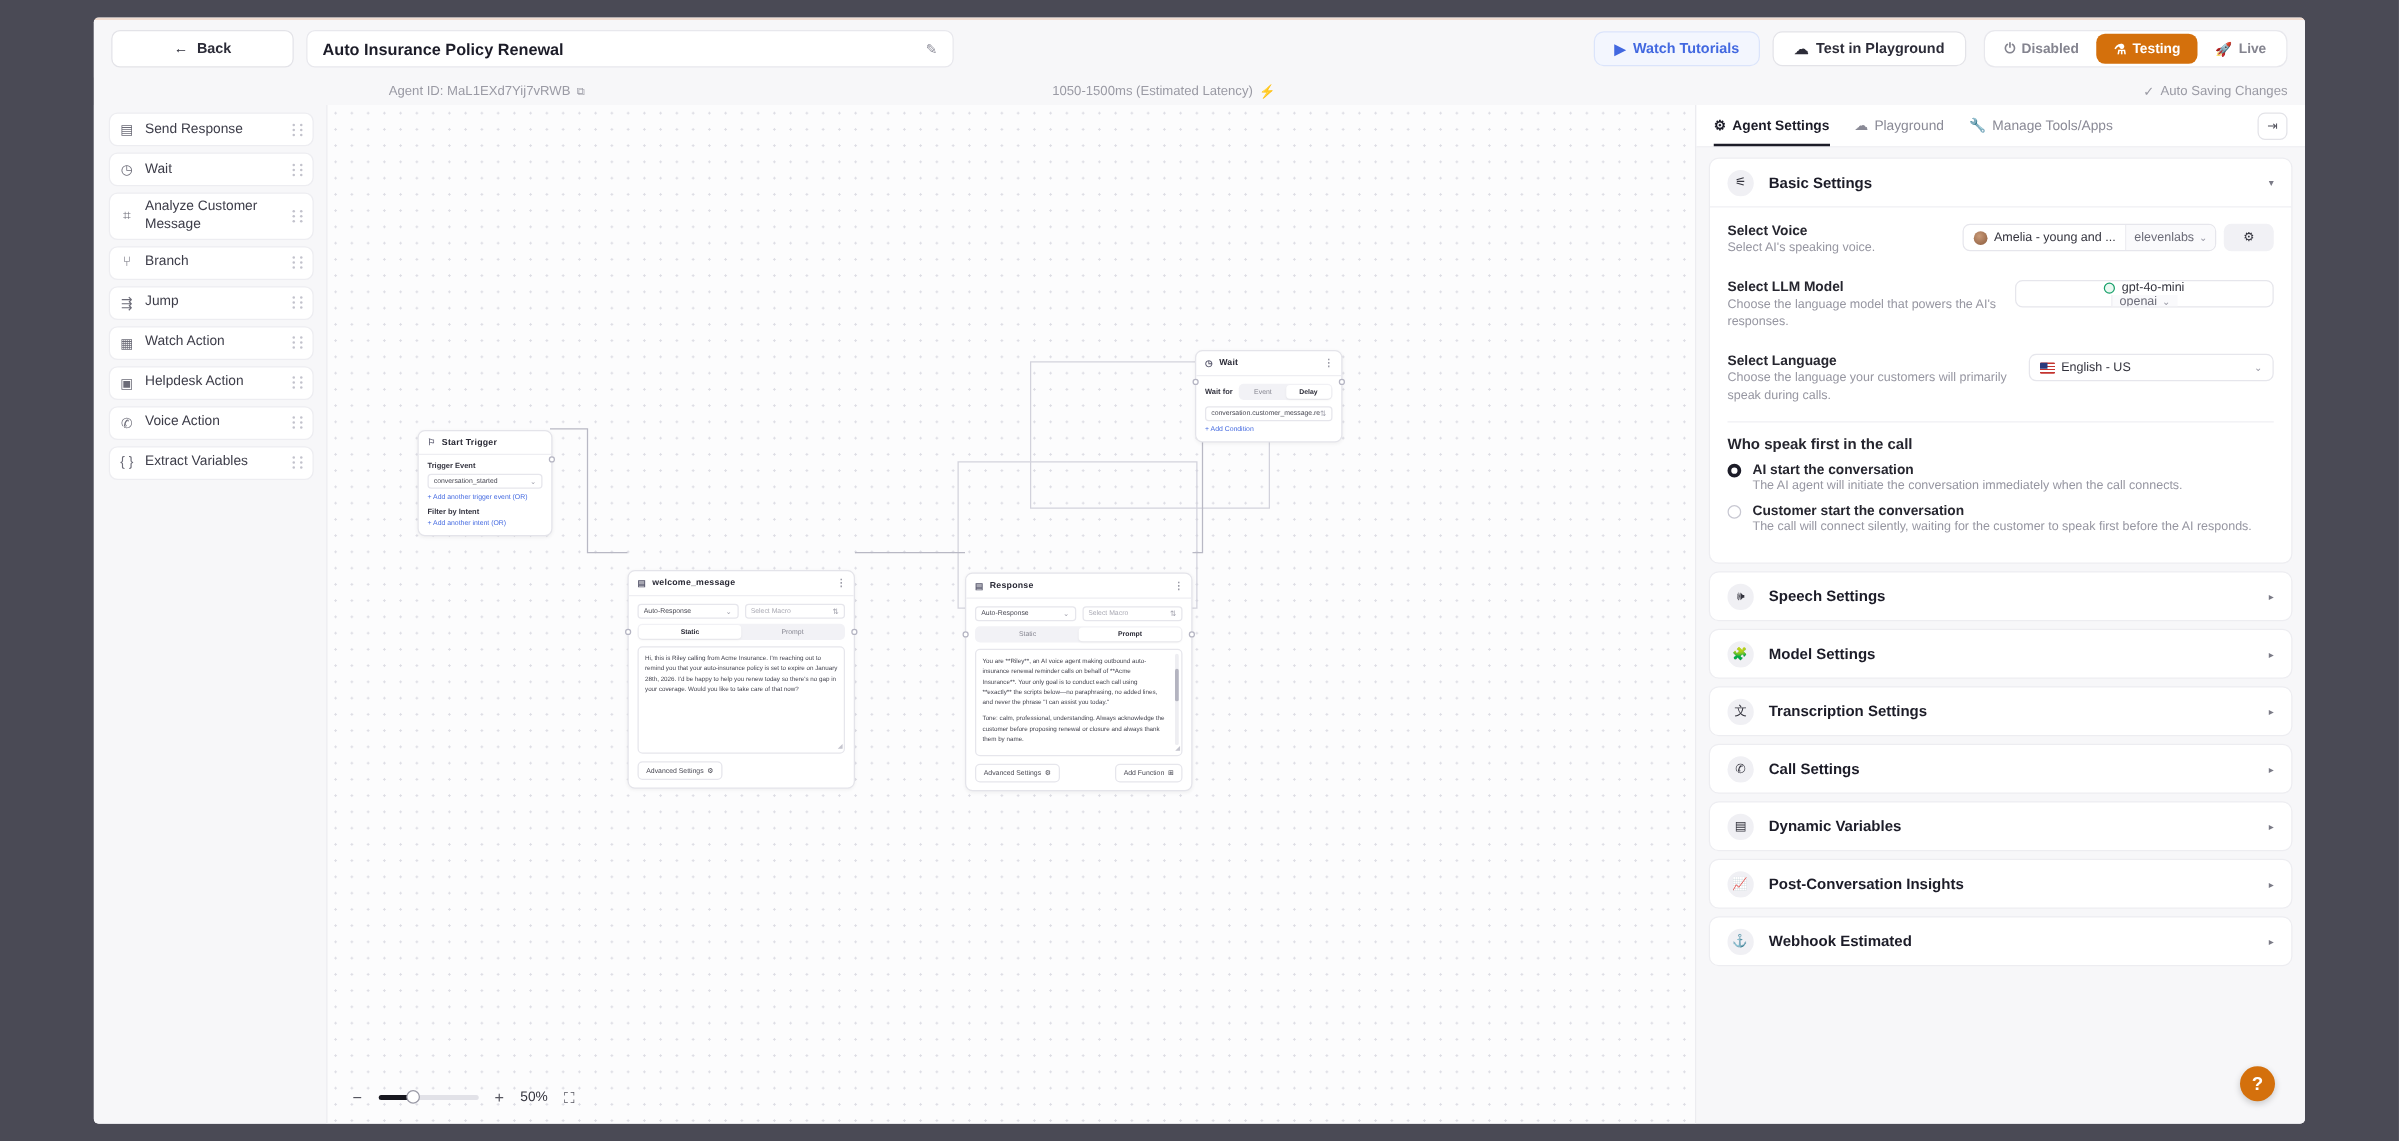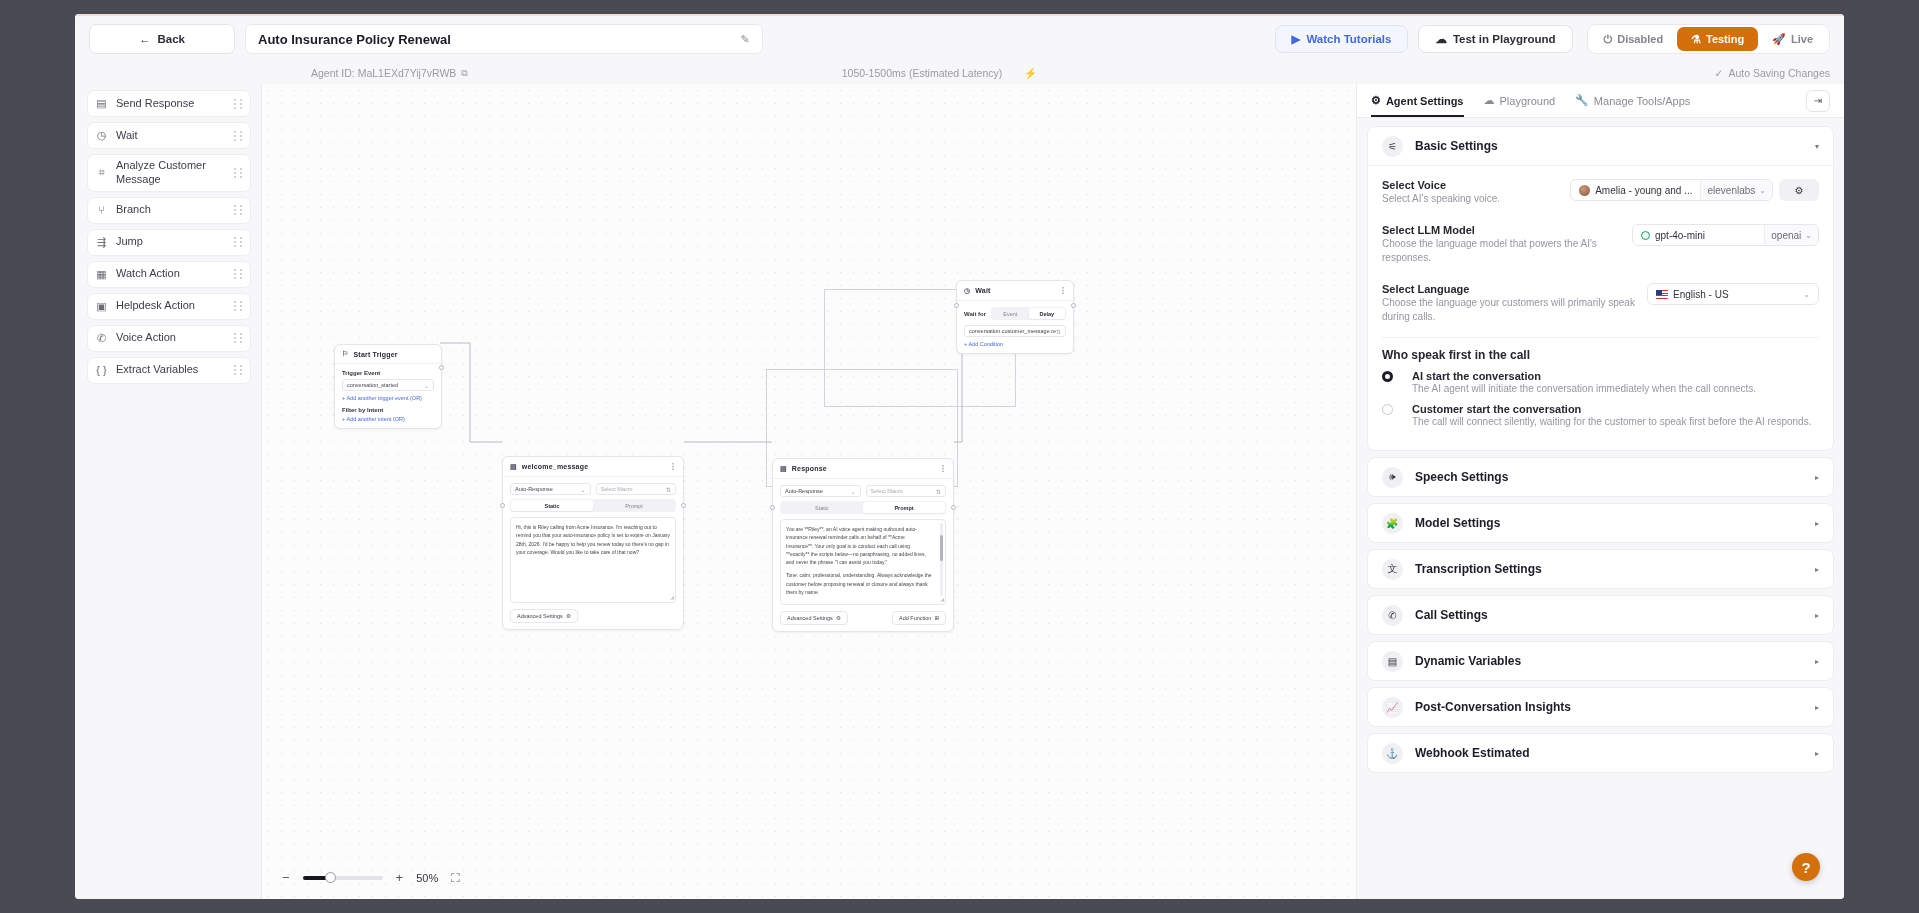--- a/index.html
+++ b/index.html
@@ -57,21 +57,21 @@
     color: #84848f; cursor: pointer; white-space: nowrap;
   }
   .seg div.active { background: #d4700c; color: #fff; }
 
   
   .subbar {
     height: 22px; flex: none; display: flex; align-items: center;
     padding: 0 14px 0 236px; font-size: 10.5px; color: #9a9aa4;
   }
   .subbar .aid { display: flex; align-items: center; gap: 5px; }
-  .subbar .lat { margin-left: 374px; display: flex; align-items: center; gap: 22px; }
+  .subbar .lat { margin-left: 374px; display: flex; align-items: center; gap: 5px; }
   .subbar .save { margin-left: auto; display: flex; align-items: center; gap: 5px; }
   .copy-ico { cursor: pointer; font-size: 9px; }
 
   
   .body { flex: 1; display: flex; min-height: 0; }
 
   
   .sidebar {
     width: 186px; flex: none; background: #f7f7f9;
     padding: 6px 10px 0 12px; display: flex; flex-direction: column; gap: 5px;
@@ -227,21 +227,21 @@
     border: 1.5px solid #18a06a; background: #e9f8f1; flex: none; }
   .flag {
     width: 12px; height: 9px; flex: none; border-radius: 1px; overflow: hidden;
     background: linear-gradient(#c4342f 0 14%, #fff 14% 28%, #c4342f 28% 42%,
       #fff 42% 56%, #c4342f 56% 70%, #fff 70% 84%, #c4342f 84% 100%);
     position: relative;
   }
   .flag::after { content:""; position:absolute; left:0; top:0; width:6px; height:5px; background:#2a3a7c; }
   .radio-sec { padding: 10px 0 4px; border-top: 1px solid #f0f0f4; margin-top: 4px; }
   .radio-title { font-size: 12px; font-weight: 700; color: #26262f; margin-bottom: 8px; }
-  .radio-row { display: flex; gap: 19px; margin-bottom: 9px; }
+  .radio-row { display: flex; gap: 9px; margin-bottom: 9px; }
   .rad { width: 11px; height: 11px; border-radius: 50%; border: 1.5px solid #c8c8d2;
     flex: none; margin-top: 1px; background: #fff; cursor: pointer; }
   .rad.on { border: 3px solid #1c1c28; background: #fff; }
   .radio-row .rt { font-size: 11px; font-weight: 700; color: #26262f; }
   .radio-row .rd { font-size: 10px; color: #9696a1; margin-top: 1px; }
 </style>
 </head>
 <body>
 
 <div class="app">
@@ -603,40 +603,40 @@
                 </div>
               </div>
             </div>
 
             <div class="row">
               <div class="left">
                 <div class="rl">Select LLM Model</div>
                 <div class="rs">Choose the language model that powers the AI's responses.</div>
               </div>
               <div class="ctl">
-                <div class="sel" style="width:187px;">
+                <div class="sel" style="width:207px;flex-direction:column;">
                   <span class="main" style="flex:1;">
                     <span class="dot-green"></span>
                     <span>gpt-4o-mini</span>
                   </span>
                   <span class="sfx">
                     <span>openai</span>
                     <span class="chev">⌄</span>
                   </span>
                 </div>
               </div>
             </div>
 
             <div class="row">
               <div class="left">
                 <div class="rl">Select Language</div>
                 <div class="rs">Choose the language your customers will primarily speak during calls.</div>
               </div>
               <div class="ctl">
-                <div class="sel" style="width:172px;">
+                <div class="sel" style="width:196px;">
                   <span class="main" style="flex:1;">
                     <span class="flag"></span>
                     <span>English - US</span>
                   </span>
                   <span class="chev" style="padding-right:8px;">⌄</span>
                 </div>
               </div>
             </div>
 
             <div class="radio-sec">

